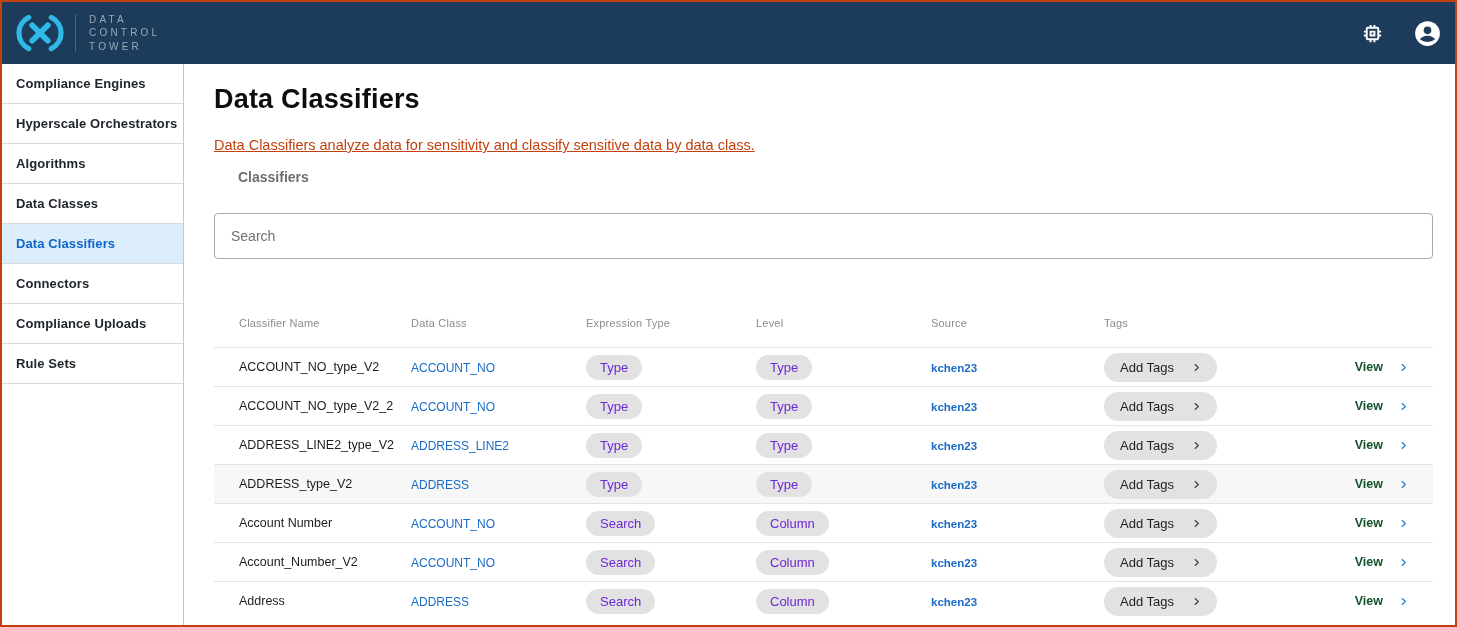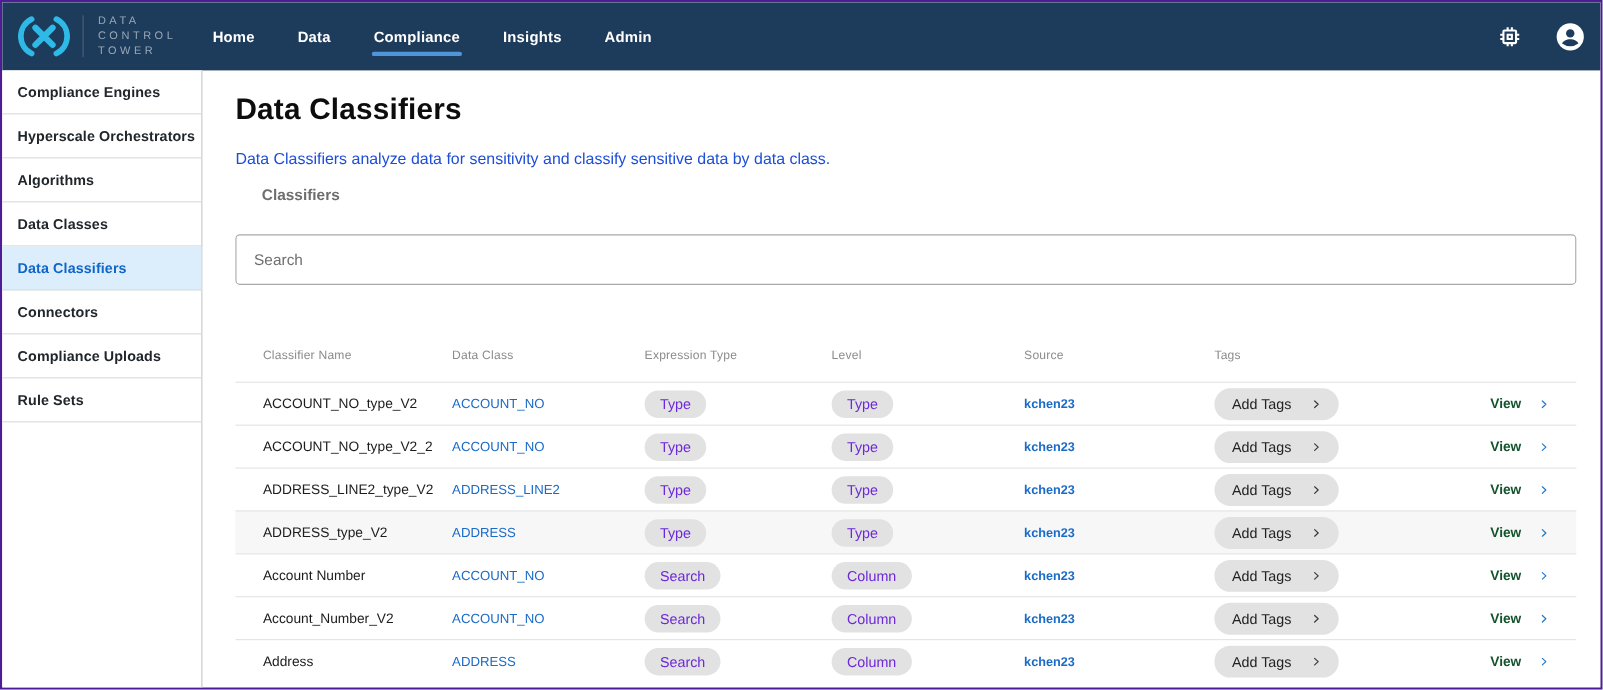--- a/index.html
+++ b/index.html
@@ -1,18 +1,18 @@
 <!DOCTYPE html>
 <html><head>
 <meta charset="utf-8">
 <style>
   * { margin:0; padding:0; box-sizing:border-box; }
   html,body { background:#fff; }
   body { font-family:"Liberation Sans", sans-serif; }
-  .screen { width:1457px; height:627px; border:2px solid #4c1d95; background:#fff; overflow:hidden; display:flex; flex-direction:column; }
+  .screen { width:1457px; height:627px; border:2px solid #c2410c; background:#fff; overflow:hidden; display:flex; flex-direction:column; }
 
   
   .navbar { height:62px; flex:0 0 62px; background:#1D3B5A; display:flex; align-items:center; padding:0 14px 0 12px; }
   .logo { display:flex; align-items:center; cursor:pointer; }
   .logo-mark { width:52px; height:42px; }
   .logo-divider { width:1px; height:38px; background:#50617a; margin:0 13px 0 9px; }
   .logo-text { font-size:10px; letter-spacing:3.2px; color:#9AA9B8; line-height:1.32; font-weight:400; }
   .nav-items { display:flex; align-items:center; margin-left:33px; gap:39px; }
   .nav-item { color:#fff; font-size:13.5px; font-weight:700; position:relative; cursor:pointer; letter-spacing:0.2px; }
   .nav-item.active::after { content:""; position:absolute; left:-2px; right:-2px; bottom:-10px; height:4px; background:#4E96D9; border-radius:2px; }
@@ -21,21 +21,21 @@
   .chip-btn { margin-right:30px; }
 
   
   .body-row { flex:1; display:flex; min-height:0; }
   .sidebar { width:182px; flex:0 0 182px; background:#fff; border-right:1px solid #c6c6c6; }
   .side-item { height:40px; display:flex; align-items:center; padding-left:14px; font-size:13px; font-weight:700; color:#21262b; border-bottom:1px solid #dadada; cursor:pointer; letter-spacing:0.1px; }
   .side-item.active { background:#DCEEFB; color:#0F65C8; }
 
   .main { flex:1; padding:0 22px 0 30px; overflow:hidden; }
   .page-title { margin-top:22px; font-size:27px; line-height:1.0; font-weight:700; color:#0d0d0d; letter-spacing:0.2px; }
-  .page-subtitle { margin-top:24px; font-size:14.5px; color:#1d4ed8; }
+  .page-subtitle { margin-top:24px; font-size:14.5px; color:#c2410c;text-decoration:underline; }
 
   .tabs { margin-top:16px; display:flex; }
   .tab { padding:0 24px 13px; font-size:14px; font-weight:700; color:#6e6e6e; border-bottom:3px solid transparent; cursor:pointer; }
   .tab.active { color:#1464C8; border-bottom-color:#1464C8; }
 
   .search-row { margin-top:12px; display:flex; align-items:center; }
   .search-input { flex:1; height:46px; border:1px solid #a9a9a9; border-radius:4px; padding:0 16px; font-size:14px; color:#333; font-family:"Liberation Sans", sans-serif; outline:none; }
   .search-input::placeholder { color:#6f6f6f; }
   .search-btn-group { display:flex; margin-left:2px; border:2px solid #1257B8; height:50px; background:#fff; }
   .search-btn { width:80px; background:#fff; border:none; border-right:2px solid #1257B8; color:#1257B8; font-weight:700; font-size:13px; line-height:1.3; cursor:pointer; font-family:"Liberation Sans", sans-serif; }
@@ -72,33 +72,20 @@
         <path d="M39 15 C 33 21, 27 27, 21 33" stroke="#2EB9E7" stroke-width="6.5" stroke-linecap="round"></path>
       </svg>
       <div class="logo-divider"></div>
       <div class="logo-text">
         <div>DATA</div>
         <div>CONTROL</div>
         <div>TOWER</div>
       </div>
     </div>
 
-    <div class="nav-items">
-
-        <span class="nav-item">Home</span>
-
-        <span class="nav-item">Data</span>
-
-        <span class="nav-item active">Compliance</span>
-
-        <span class="nav-item">Insights</span>
-
-        <span class="nav-item">Admin</span>
-
-    </div>
 
     <div class="nav-spacer"></div>
 
     <button class="icon-btn chip-btn">
       <svg width="23" height="23" viewBox="0 0 24 24">
         <path fill="#fff" d="M15 9H9v6h6V9zm-2 4h-2v-2h2v2zm8-2V9h-2V7c0-1.1-.9-2-2-2h-2V3h-2v2h-2V3H9v2H7c-1.1 0-2 .9-2 2v2H3v2h2v2H3v2h2v2c0 1.1.9 2 2 2h2v2h2v-2h2v2h2v-2h2c1.1 0 2-.9 2-2v-2h2v-2h-2v-2h2zm-4 6H7V7h10v10z"></path>
       </svg>
     </button>
     <button class="icon-btn">
       <svg width="27" height="27" viewBox="0 0 24 24">

